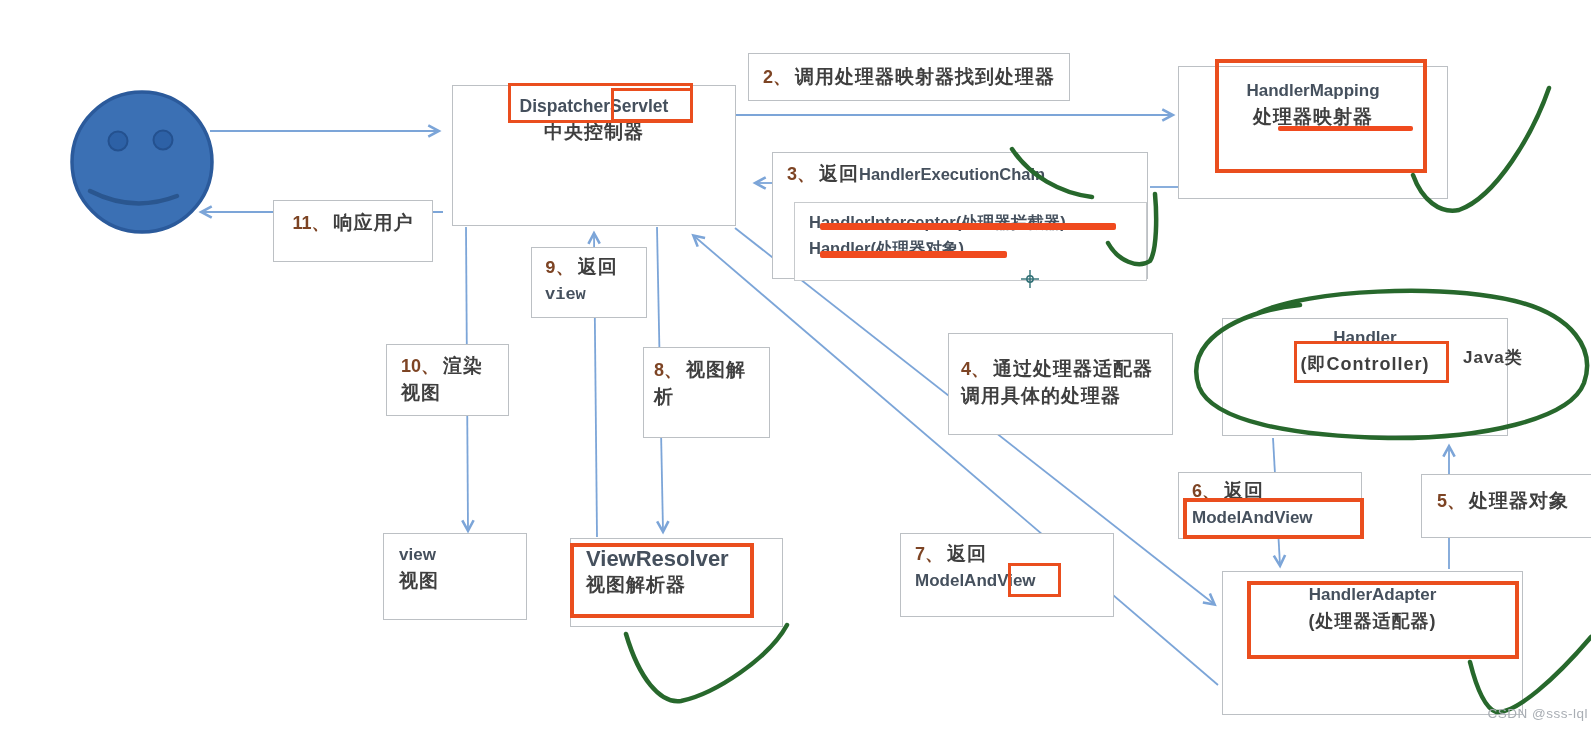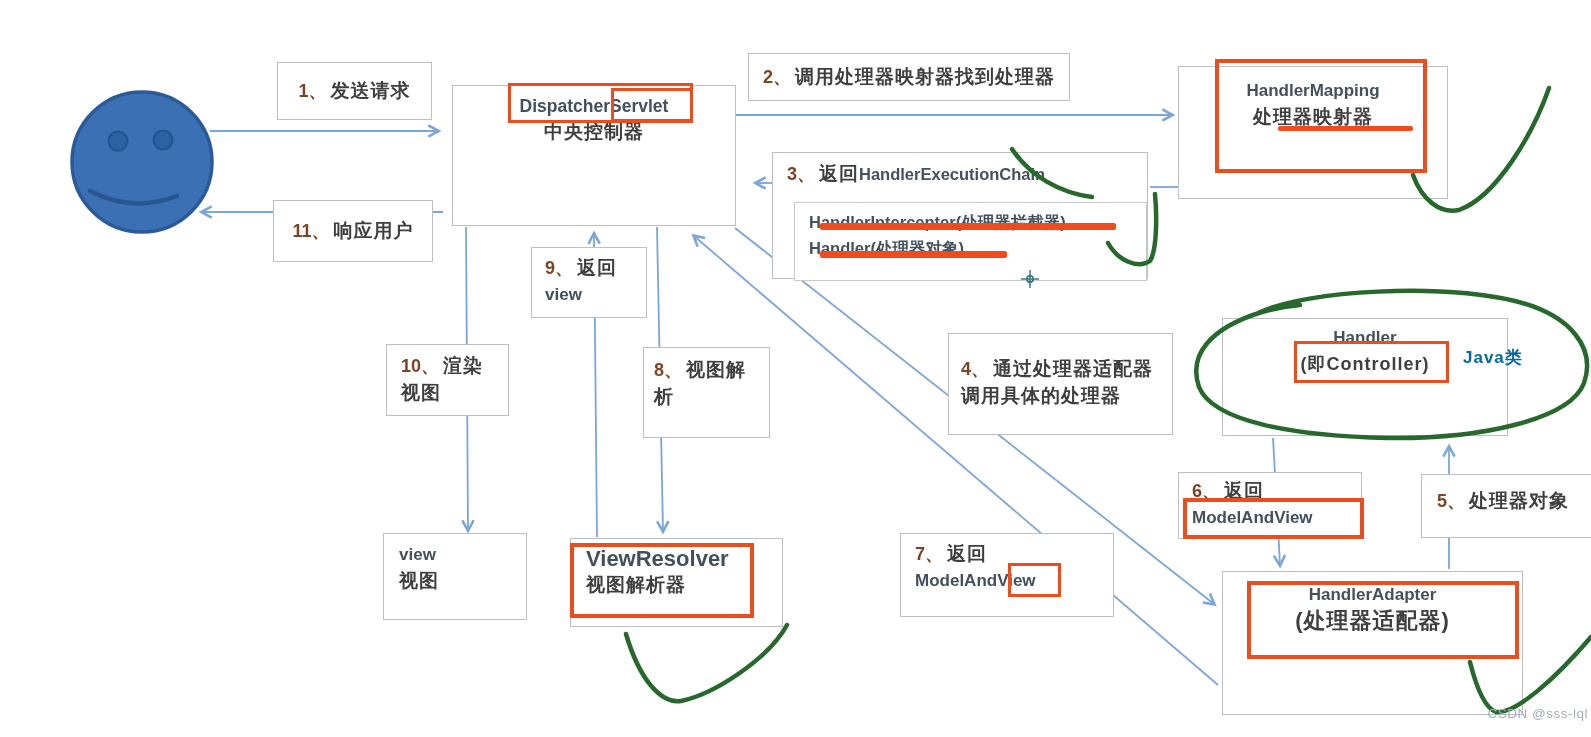--- a/index.html
+++ b/index.html
@@ -16,21 +16,21 @@
   }
   .inner{position:absolute;border:1px solid #c7cacd;background:#ffffff;}
   .row{line-height:26px;white-space:nowrap;}
   .cjk{font-size:19px;font-weight:600;color:#3f3f3f;letter-spacing:1px;}
   .num{font-size:18px;font-weight:700;color:#7d4424;margin-right:4px;}
   .en{font-weight:700;color:#45505d;font-size:16.5px;letter-spacing:0;}
   .t-center{text-align:center;}
   .redrect{position:absolute;border:3px solid #ea4e1e;box-sizing:border-box;background:transparent;z-index:3;}
   .redrect.thick{border-width:4px;}
   .redline{position:absolute;background:#f04a1e;z-index:3;border-radius:2px;}
-  .java-note{position:absolute;z-index:3;color:#0369a1;font-size:17px;font-weight:600;letter-spacing:1px;}
+  .java-note{position:absolute;z-index:3;color:#404040;font-size:17px;font-weight:600;letter-spacing:1px;}
   .watermark{position:absolute;z-index:5;color:#a9aeb4;font-size:13.5px;letter-spacing:.5px;}
 </style>
 </head>
 <body>
 
 <div id="stage">
 
   <svg id="lines" class="layer" width="1591" height="737">
     <defs>
       <marker id="ah" viewBox="0 0 10 10" refX="7.5" refY="5" markerWidth="9" markerHeight="9" orient="auto">
@@ -52,25 +52,22 @@
       <line x1="1273" y1="438" x2="1280" y2="565" marker-end="url(#ah)"></line>
     </g>
     <g>
       <circle cx="142" cy="162" r="70" fill="#3B70B4" stroke="#2B5A9B" stroke-width="3.5"></circle>
       <circle cx="118" cy="141" r="9.5" fill="#2D61A6" stroke="#24518F" stroke-width="2"></circle>
       <circle cx="163" cy="140" r="9.5" fill="#2D61A6" stroke="#24518F" stroke-width="2"></circle>
       <path d="M 90,191 Q 133,213 177,196" stroke="#2A568F" stroke-width="4.5" fill="none" stroke-linecap="round"></path>
     </g>
   </svg>
 
-  <div class="box t-center" style="left:277px;top:62px;width:155px;height:58px;line-height:56px;">
-    <span class="num">1、</span><span class="cjk">发送请求</span>
-  </div>
 
-  <div class="box t-center" style="left:273px;top:200px;width:160px;height:62px;line-height:60px;">
+  <div class="box t-center" style="left:273px;top:200px;width:160px;height:62px;line-height:44px;">
     <span class="num">11、</span><span class="cjk">响应用户</span>
   </div>
 
   <div class="box t-center" style="left:452px;top:85px;width:284px;height:141px;padding-top:7px;">
     <div class="row en" style="font-size:17.5px;">DispatcherServlet</div>
     <div class="row cjk">中央控制器</div>
   </div>
 
   <div class="box t-center" style="left:748px;top:53px;width:322px;height:48px;line-height:45px;">
     <span class="num">2、</span><span class="cjk">调用处理器映射器找到处理器</span>
@@ -84,21 +81,21 @@
   <div class="box" style="left:772px;top:152px;width:376px;height:127px;padding:8px 0 0 14px;">
     <div class="row">
       <span class="num">3、</span><span class="cjk">返回</span><span class="en">HandlerExecutionChain</span>
     </div>
     <div class="inner" style="left:21px;top:37px;width:353px;height:79px;padding:6px 0 0 14px;box-sizing:border-box;margin-top:12px;">
       <div class="row en">HandlerIntercepter(处理器拦截器)</div>
       <div class="row en">Handler(处理器对象)</div>
     </div>
   </div>
 
-  <div class="box" style="left:531px;top:247px;width:116px;height:71px;padding:7px 0 16px 13px;">
+  <div class="box" style="left:531px;top:247px;width:116px;height:71px;padding:7px 0 16px 13px;font-family:Liberation Mono, monospace;">
     <div class="row"><span class="num">9、</span><span class="cjk">返回</span></div>
     <div class="row en" style="font-size:17px;">view</div>
   </div>
 
   <div class="box" style="left:386px;top:344px;width:123px;height:72px;padding:8px 0 0 14px;">
     <div class="row"><span class="num">10、</span><span class="cjk">渲染</span></div>
     <div class="row cjk">视图</div>
   </div>
 
   <div class="box" style="left:643px;top:347px;width:127px;height:91px;padding:9px 0 0 10px;">
@@ -135,21 +132,21 @@
     <div class="row cjk">视图解析器</div>
   </div>
 
   <div class="box" style="left:900px;top:533px;width:214px;height:84px;padding:7px 0 0 14px;">
     <div class="row"><span class="num">7、</span><span class="cjk">返回</span></div>
     <div class="row en" style="font-size:17px;">ModelAndView</div>
   </div>
 
   <div class="box t-center" style="left:1222px;top:571px;width:301px;height:144px;padding-top:10px;">
     <div class="row en" style="font-size:17px;">HandlerAdapter</div>
-    <div class="row cjk" style="font-size:22px;">(处理器适配器)</div>
+    <div class="row cjk" style="font-size:18px;">(处理器适配器)</div>
   </div>
 
   <div class="redrect" style="left:508px;top:83px;width:185px;height:40px;"></div>
   <div class="redrect" style="left:611px;top:88px;width:82px;height:34px;"></div>
   <div class="redrect thick" style="left:1215px;top:59px;width:212px;height:114px;"></div>
   <div class="redline" style="left:1278px;top:126px;width:135px;height:5px;"></div>
   <div class="redline" style="left:820px;top:223px;width:296px;height:7px;"></div>
   <div class="redline" style="left:820px;top:251px;width:187px;height:7px;"></div>
   <div class="redrect" style="left:1294px;top:341px;width:155px;height:42px;"></div>
   <div class="java-note" style="left:1463px;top:346px;">Java类</div>

